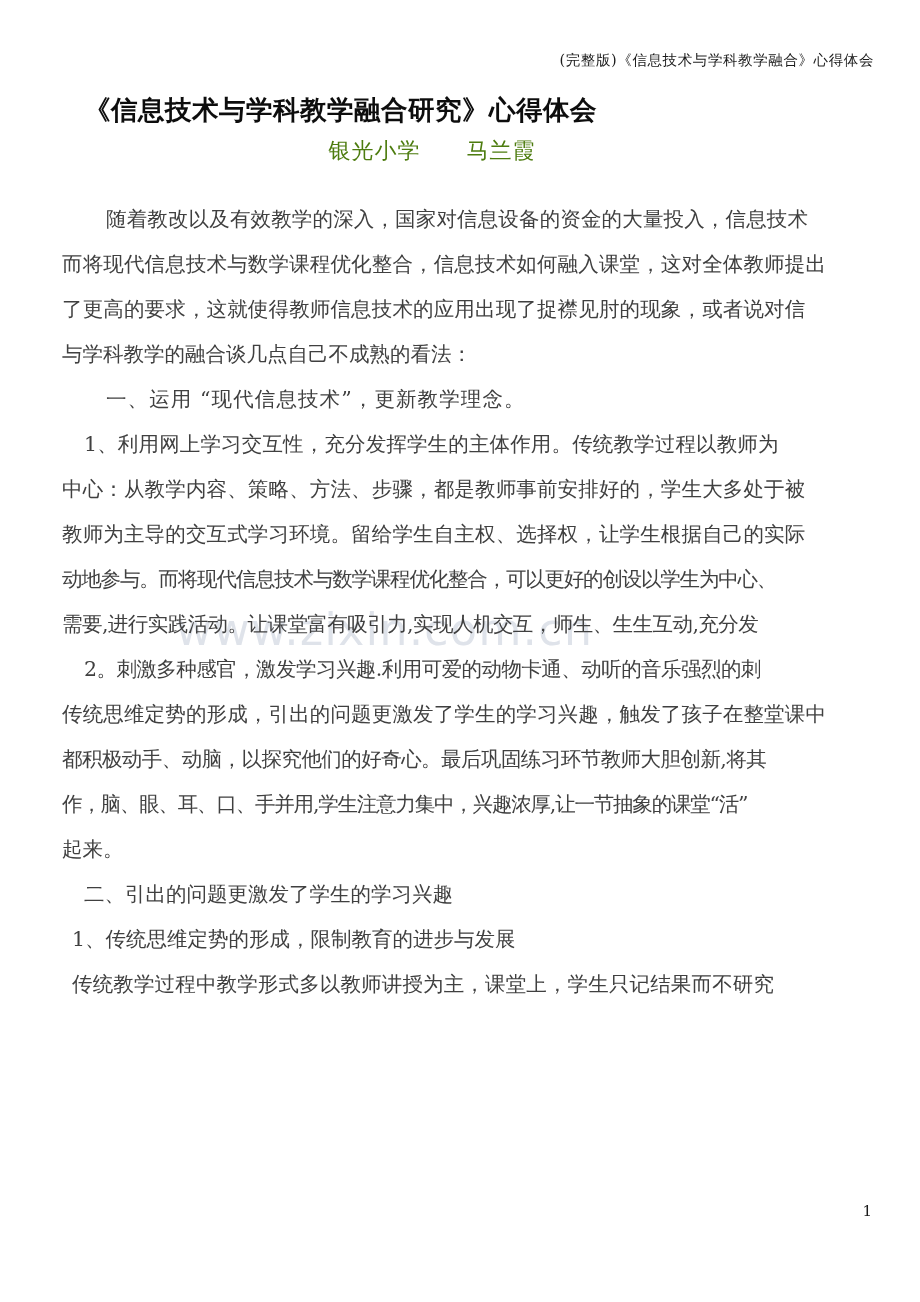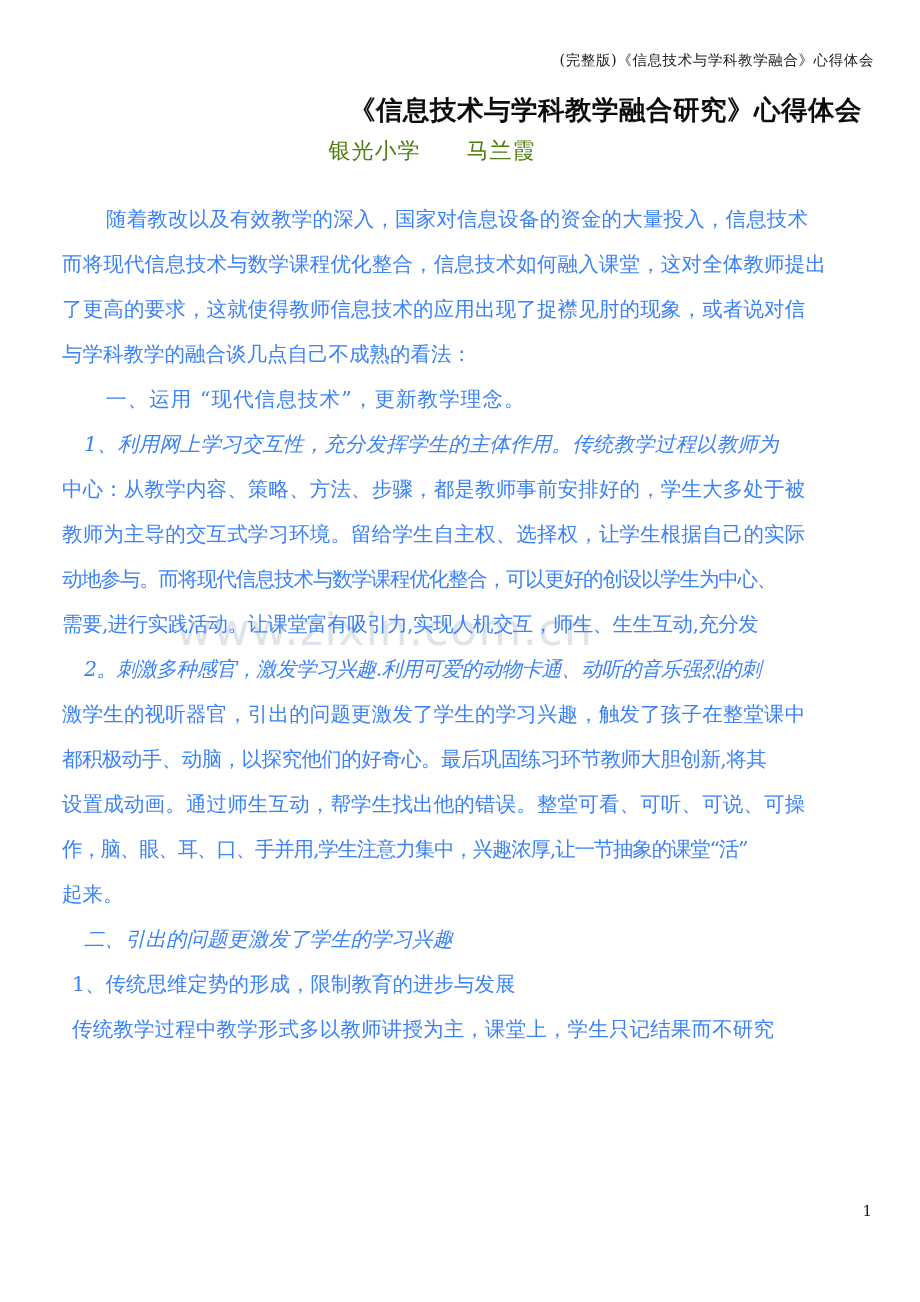--- a/index.html
+++ b/index.html
@@ -41,21 +41,21 @@
     left: 62px;
     width: 800px;
   }
 
   .doc-title {
     font-family: "DejaVu Serif", "Liberation Serif", serif;
     font-size: 26.5px;
     font-weight: bold;
     color: #0d0d0d;
     letter-spacing: 0.5px;
-    text-align: right;
+    text-align: left;
     padding-left: 22px;
     line-height: 1.35;
     margin: 0 0 6px 0;
   }
 
   .doc-byline {
     font-family: "DejaVu Serif", "Liberation Serif", serif;
     font-size: 22px;
     color: #4d7c0f;
     text-align: center;
@@ -69,37 +69,36 @@
   .para {
     margin: 0;
   }
   .para + .para {
     margin-top: 0;
   }
   .line {
     display: block;
     font-family: "DejaVu Serif", "Liberation Serif", serif;
     font-size: 20.5px;
-    color: #3b82f6;
+    color: #404040;
     line-height: 45px;
     height: 45px;
     white-space: nowrap;
     position: relative;
     z-index: 2;
   }
   
   .line.j {
     letter-spacing: 0.15px;
   }
   .line.indent {
     padding-left: 44px;
   }
   .line.indent-sm {
     padding-left: 22px;
-    font-style: italic;
   }
   .line.indent-xs {
     padding-left: 10px;
   }
   .line.tight {
     letter-spacing: -0.55px;
   }
   .line.tighter {
     letter-spacing: -1.2px;
   }
@@ -162,23 +161,22 @@
     <div class="para">
       <span class="line j indent-sm">1、利用网上学习交互性，充分发挥学生的主体作用。传统教学过程以教师为</span>
       <span class="line j">中心：从教学内容、策略、方法、步骤，都是教师事前安排好的，学生大多处于被</span>
       <span class="line j">教师为主导的交互式学习环境。留给学生自主权、选择权，让学生根据自己的实际</span>
       <span class="line j tighter">动地参与。而将现代信息技术与数学课程优化整合，可以更好的创设以学生为中心、</span>
       <span class="line j tight">需要,进行实践活动。让课堂富有吸引力,实现人机交互，师生、生生互动,充分发</span>
     </div>
 
     <div class="para">
       <span class="line j indent-sm tight">2。刺激多种感官，激发学习兴趣.利用可爱的动物卡通、动听的音乐强烈的刺</span>
-      <span class="line j">激学生的视听器官，引出的问题更激发了学生的学习兴趣，触发了孩子在整堂课中</span>
+      <span class="line j">传统思维定势的形成，引出的问题更激发了学生的学习兴趣，触发了孩子在整堂课中</span>
       <span class="line j tight">都积极动手、动脑，以探究他们的好奇心。最后巩固练习环节教师大胆创新,将其</span>
-      <span class="line j">设置成动画。通过师生互动，帮学生找出他的错误。整堂可看、可听、可说、可操</span>
       <span class="line j tighter">作，脑、眼、耳、口、手并用,学生注意力集中，兴趣浓厚,让一节抽象的课堂“活”</span>
       <span class="line">起来。</span>
     </div>
 
     <div class="para">
       <span class="line indent-sm">二、引出的问题更激发了学生的学习兴趣</span>
     </div>
 
     <div class="para">
       <span class="line indent-xs">1、传统思维定势的形成，限制教育的进步与发展</span>

